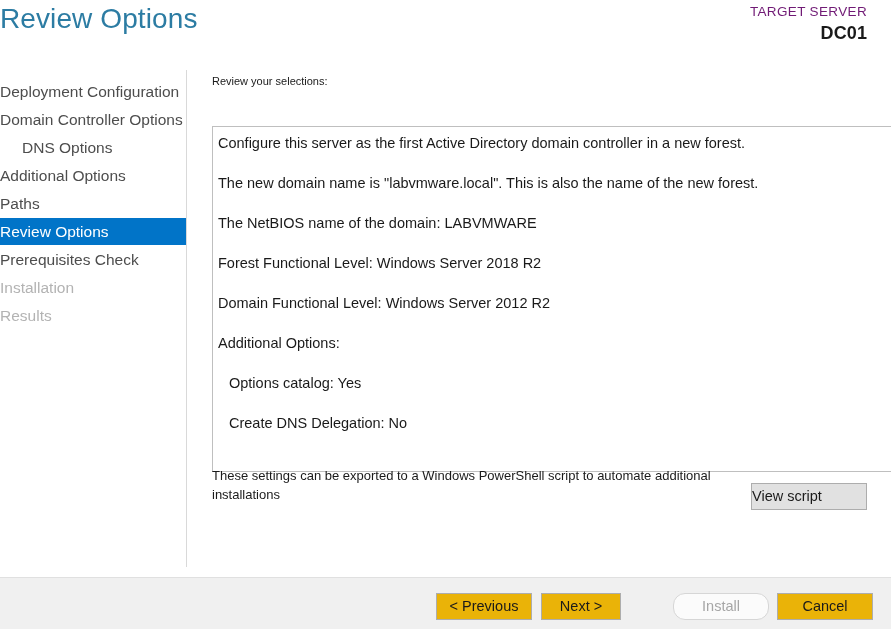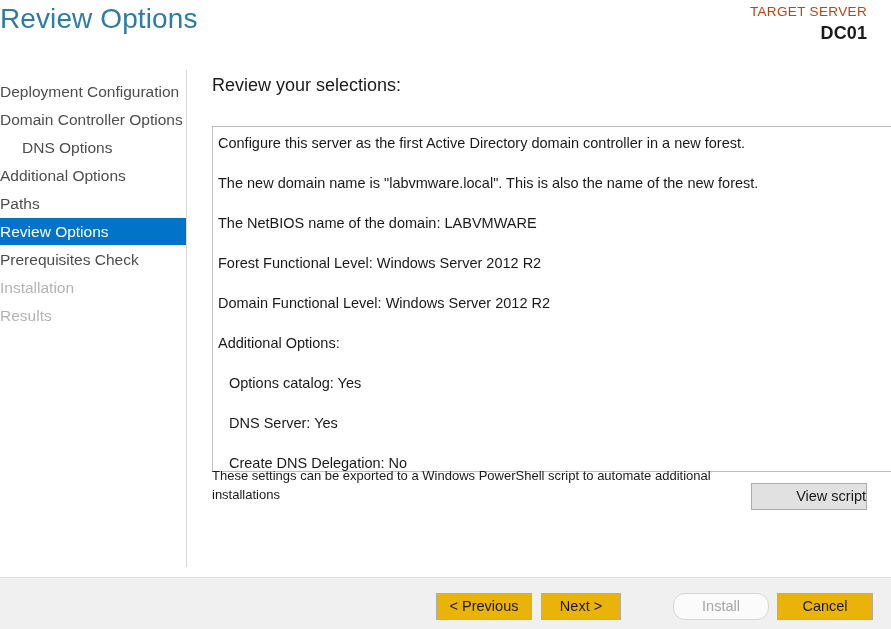--- a/index.html
+++ b/index.html
@@ -48,21 +48,21 @@
   }
   #target-server-block {
     position: absolute;
     right: 24px;
     top: 2px;
     text-align: right;
     line-height: 1.42;
   }
   #target-server-label {
     font-size: 13.5px;
-    color: #c2410c;
+    color: #701a75;
     letter-spacing: 0.35px;
     font-weight: 400;
   }
   #target-server-name {
     font-size: 18px;
     color: #1a1a1a;
     font-weight: 600;
     letter-spacing: 0.1px;
   }
 
@@ -111,21 +111,21 @@
     position: absolute;
     left: 211px;
     top: 62px;
     width: 704px;
     height: 508px;
   }
   #review-label {
     position: absolute;
     left: 25px;
     top: 13px;
-    font-size: 18px;
+    font-size: 11px;
     color: #1a1a1a;
     white-space: nowrap;
     text-align: right;
   }
 
   
   #review-panel {
     position: absolute;
     left: 25px;
     top: 34px;
@@ -235,21 +235,21 @@
     top: 421px;
     width: 116px;
     height: 27px;
     background: #e1e1e1;
     border: 1px solid #adadad;
     box-sizing: border-box;
     font-size: 14.5px;
     color: #1a1a1a;
     font-family: "Liberation Sans", sans-serif;
     line-height: 25px;
-    text-align: right;
+    text-align: left;
     cursor: default;
     padding: 0;
   }
   #more-about-link {
     position: absolute;
     left: 25px;
     top: 475px;
     font-size: 14.5px;
     color: #1f6fb0;
     text-decoration: none;
@@ -327,25 +327,24 @@
 
   <div id="main">
 
     <div id="review-label">Review your selections:</div>
 
     <div id="review-panel">
       <div id="review-list">
           <div class="review-line">Configure this server as the first Active Directory domain controller in a new forest.</div>
           <div class="review-line">The new domain name is "labvmware.local". This is also the name of the new forest.</div>
           <div class="review-line">The NetBIOS name of the domain: LABVMWARE</div>
-          <div class="review-line">Forest Functional Level: Windows Server 2012 R2</div>
+          <div class="review-line">Forest Functional Level: Windows Server 2018 R2</div>
           <div class="review-line">Domain Functional Level: Windows Server 2012 R2</div>
           <div class="review-line">Additional Options:</div>
           <div class="review-line sub">Options catalog: Yes</div>
-          <div class="review-line sub">DNS Server: Yes</div>
           <div class="review-line sub">Create DNS Delegation: No</div>
         </div>
 
       <div id="panel-scrollbar">
         <div class="sb-btn" id="sb-up">
           <span class="sb-arrow up"></span>
         </div>
         <div id="sb-track-lower"></div>
         <div id="sb-thumb">
           <div id="sb-grip">

